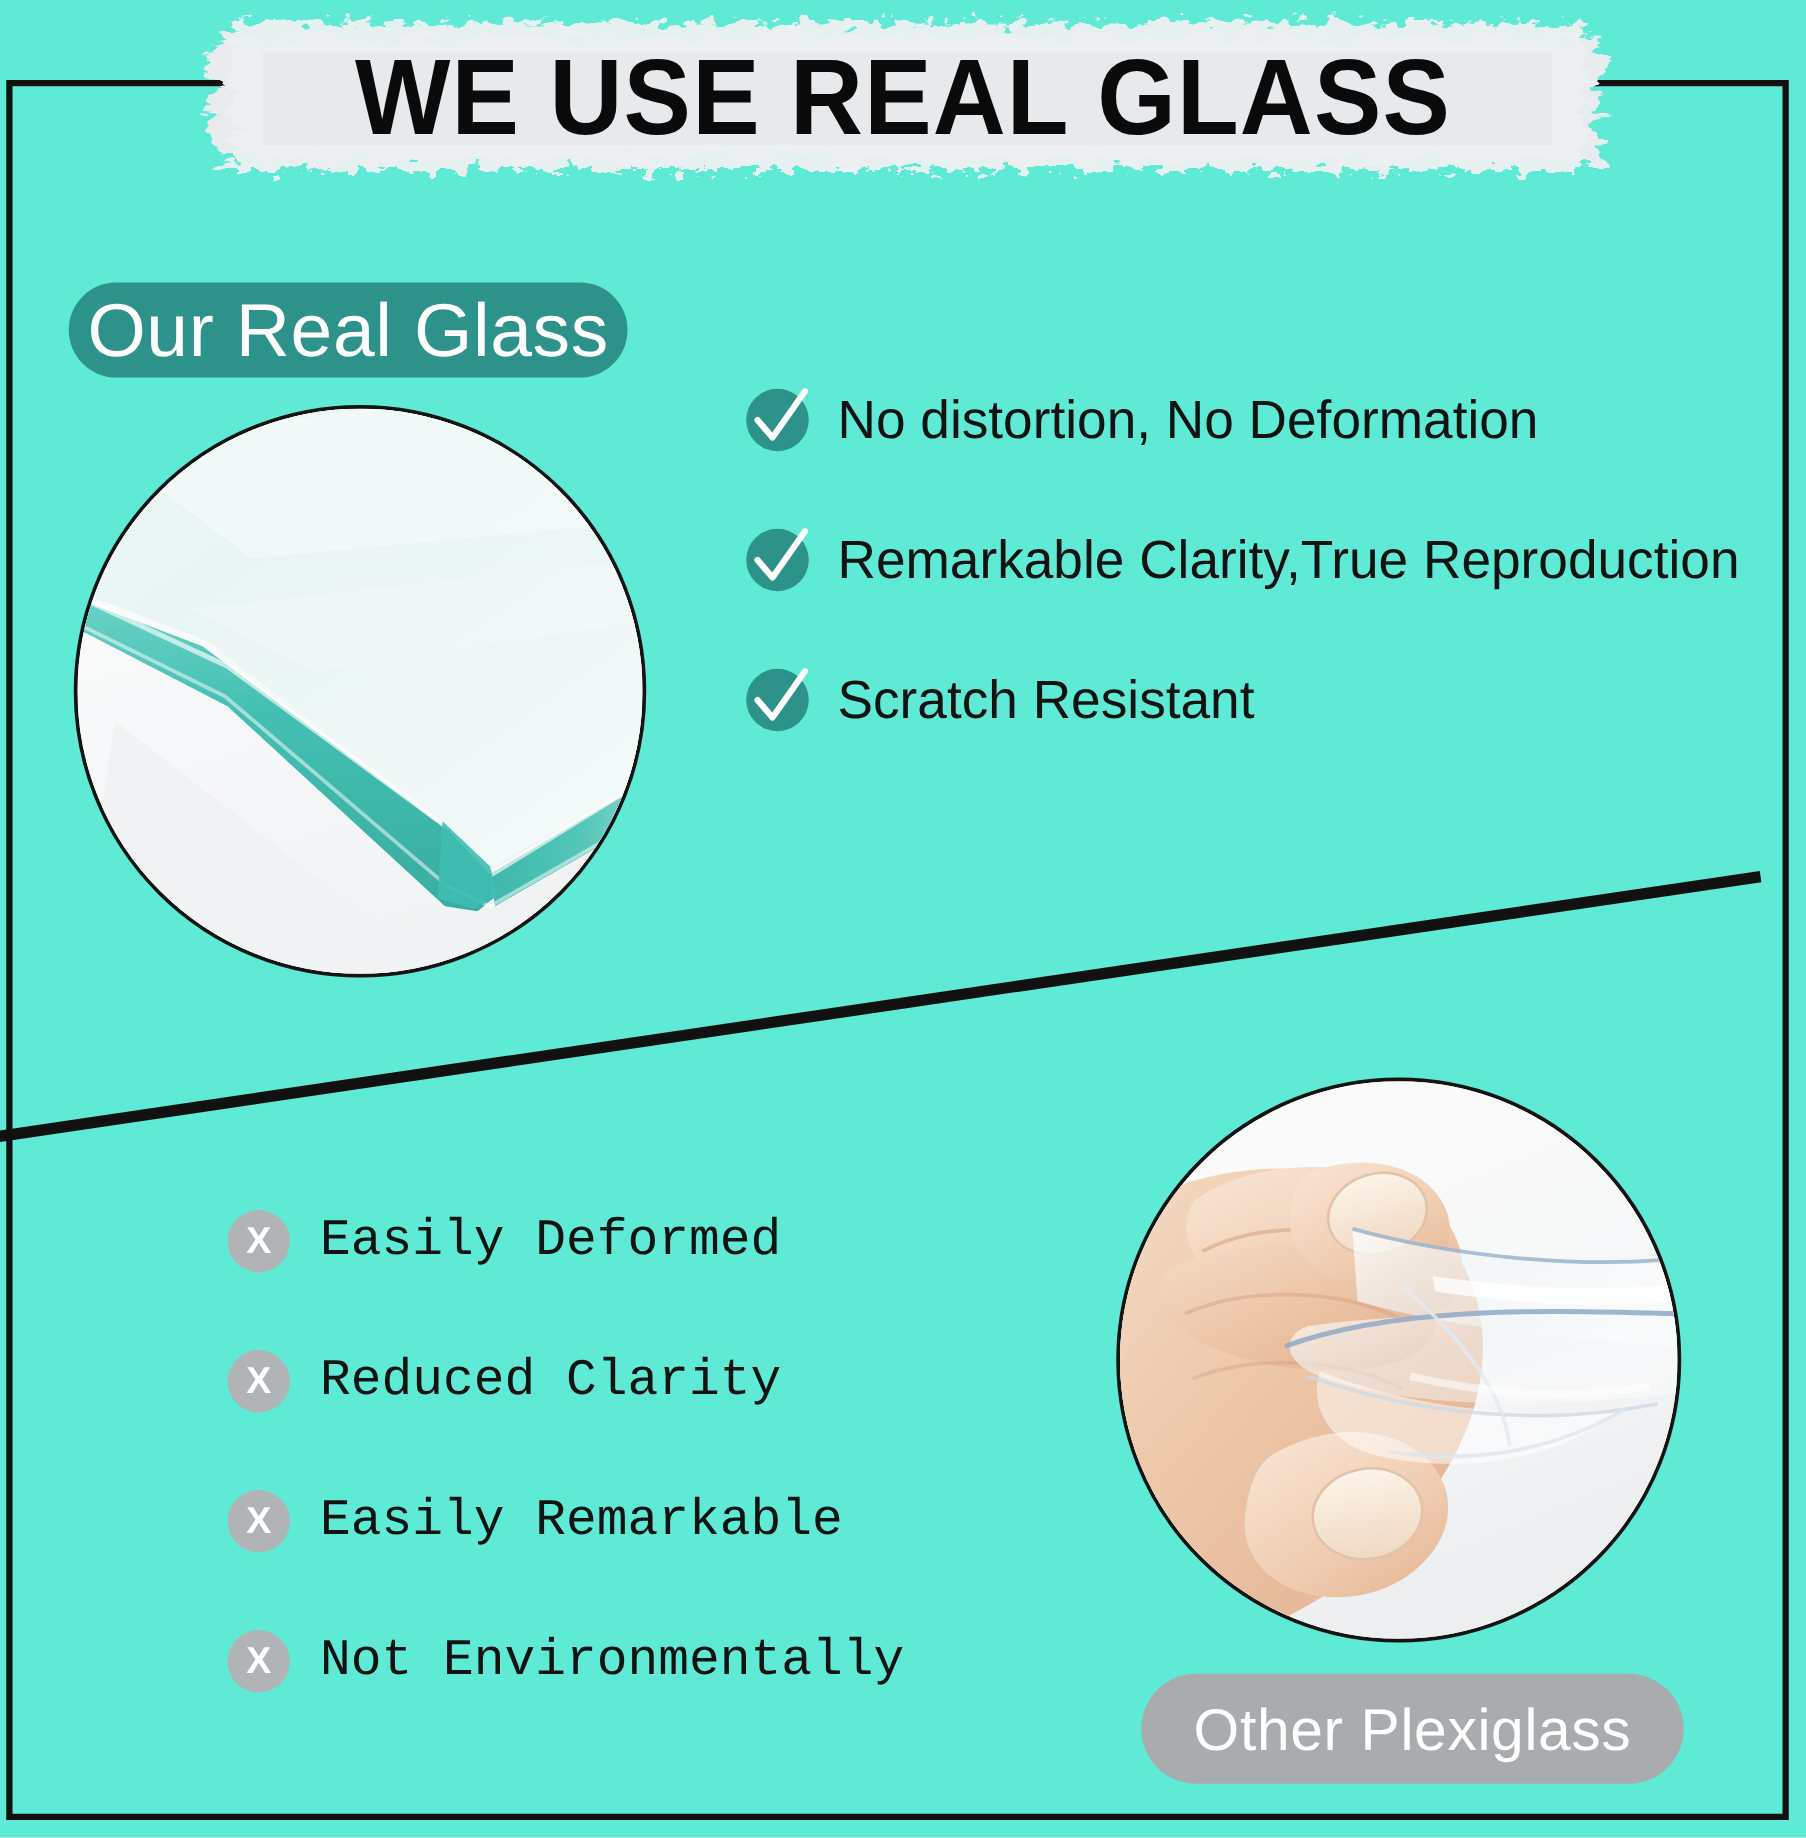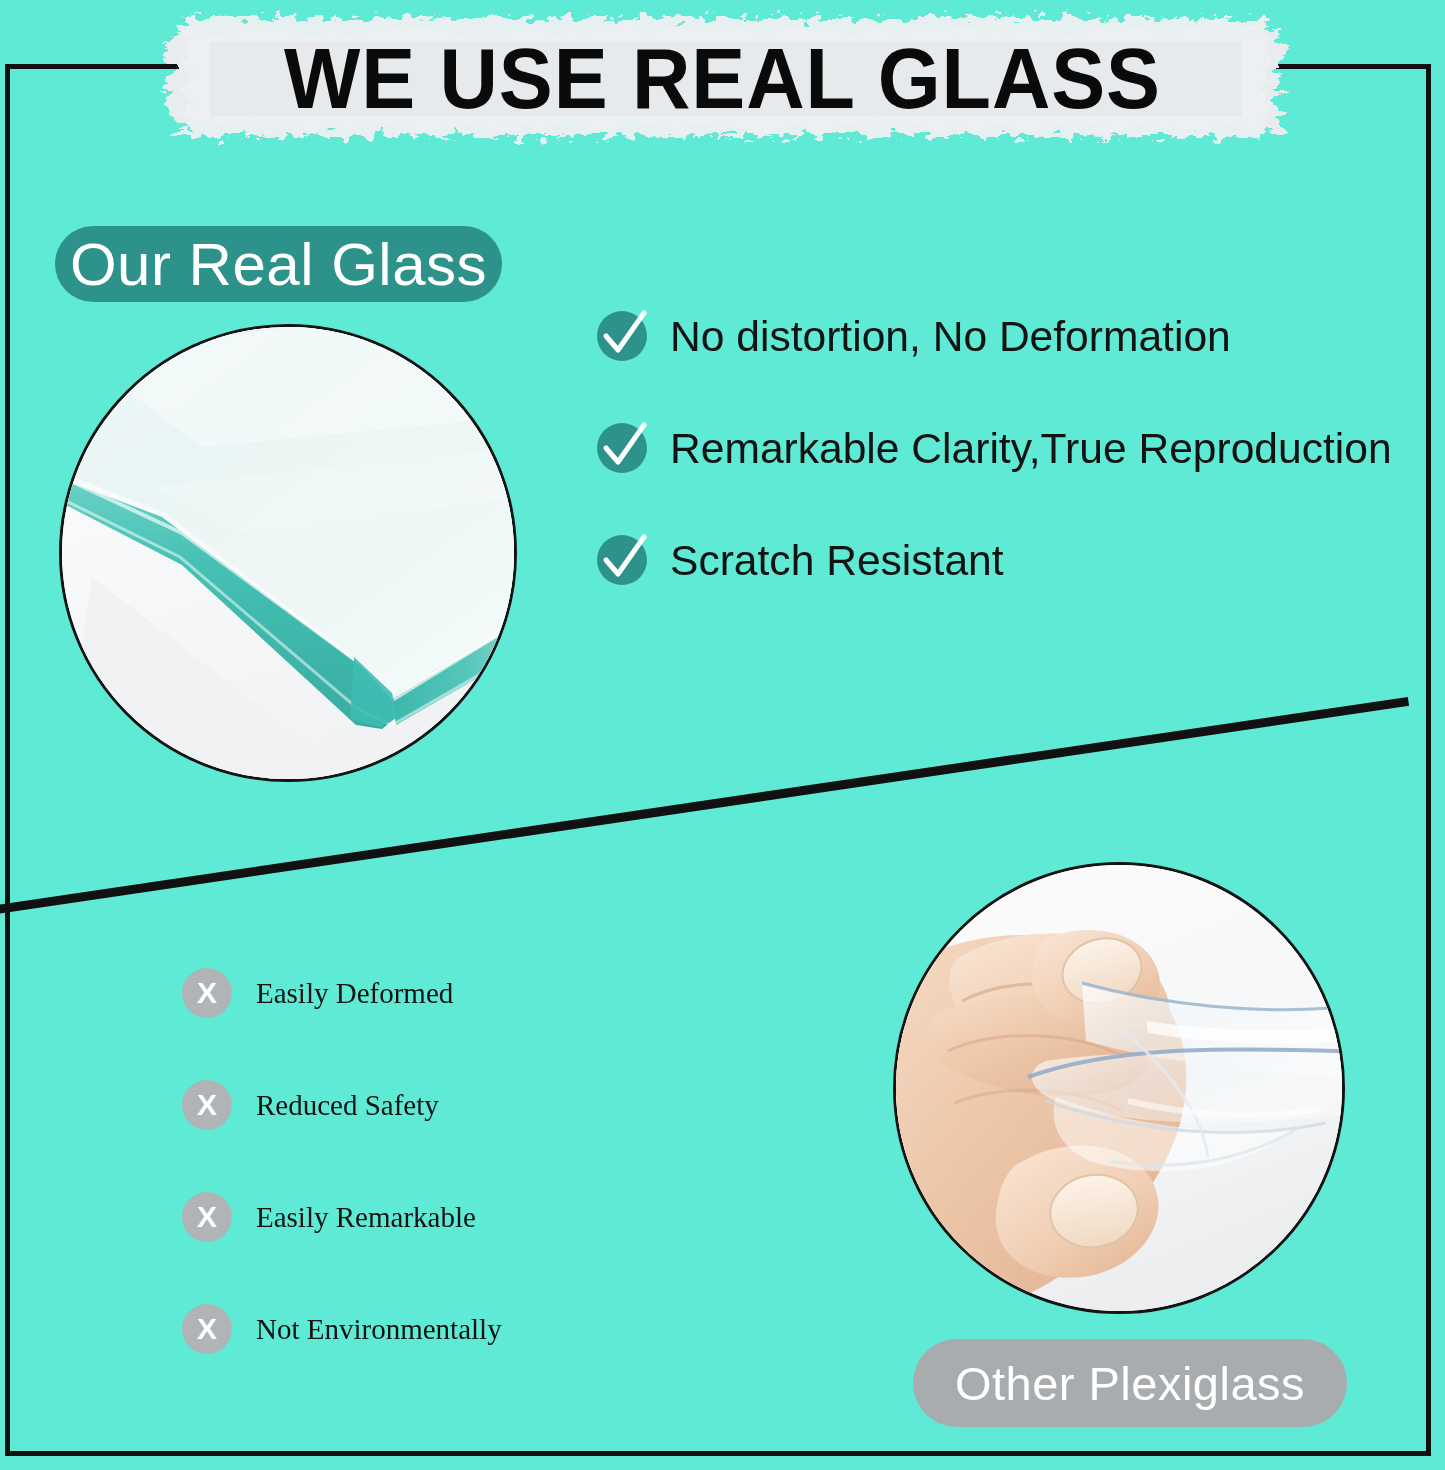--- a/index.html
+++ b/index.html
@@ -83,22 +83,22 @@
 
   .x-icon{
     flex:0 0 auto;width:50px;height:50px;margin-right:24px;border-radius:50%;
     background:#b1b4b6;display:flex;align-items:center;justify-content:center;
   }
   .x-glyph{
     color:#ffffff;font-family:"Liberation Sans","DejaVu Sans",sans-serif;
     font-weight:700;font-size:30px;line-height:30px;
   }
   .con-label{
-    font-family:Liberation Serif, serif;
-    font-size:29px;line-height:50px;color:#131313;white-space:nowrap;
+    font-family:Liberation Mono, monospace;
+    font-size:41px;line-height:50px;color:#131313;white-space:nowrap;
   }
 </style>
 </head>
 <body>
 
 <div id="stage">
 
   <div id="frame"></div>
 
   <div id="title-band">
@@ -215,21 +215,21 @@
       <span class="x-icon">
         <span class="x-glyph">X</span>
       </span>
       <span class="con-label">Easily Deformed</span>
     </div>
 
     <div class="con-row">
       <span class="x-icon">
         <span class="x-glyph">X</span>
       </span>
-      <span class="con-label">Reduced Safety</span>
+      <span class="con-label">Reduced Clarity</span>
     </div>
 
     <div class="con-row">
       <span class="x-icon">
         <span class="x-glyph">X</span>
       </span>
       <span class="con-label">Easily Remarkable</span>
     </div>
 
     <div class="con-row">

